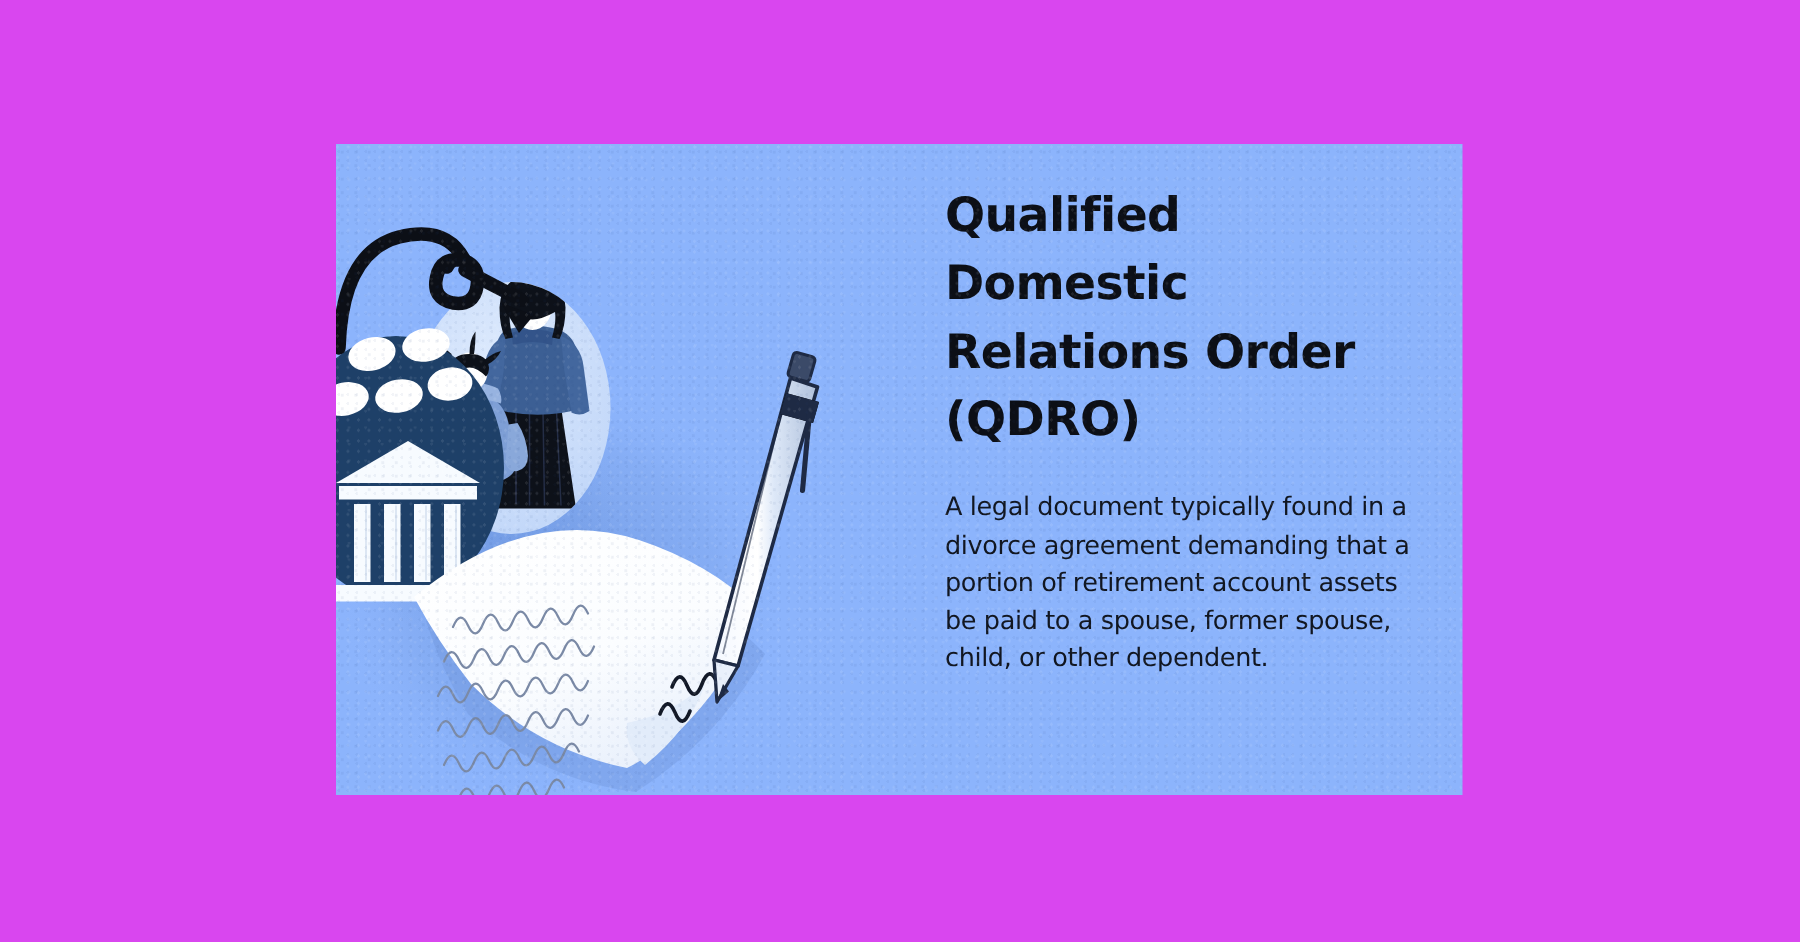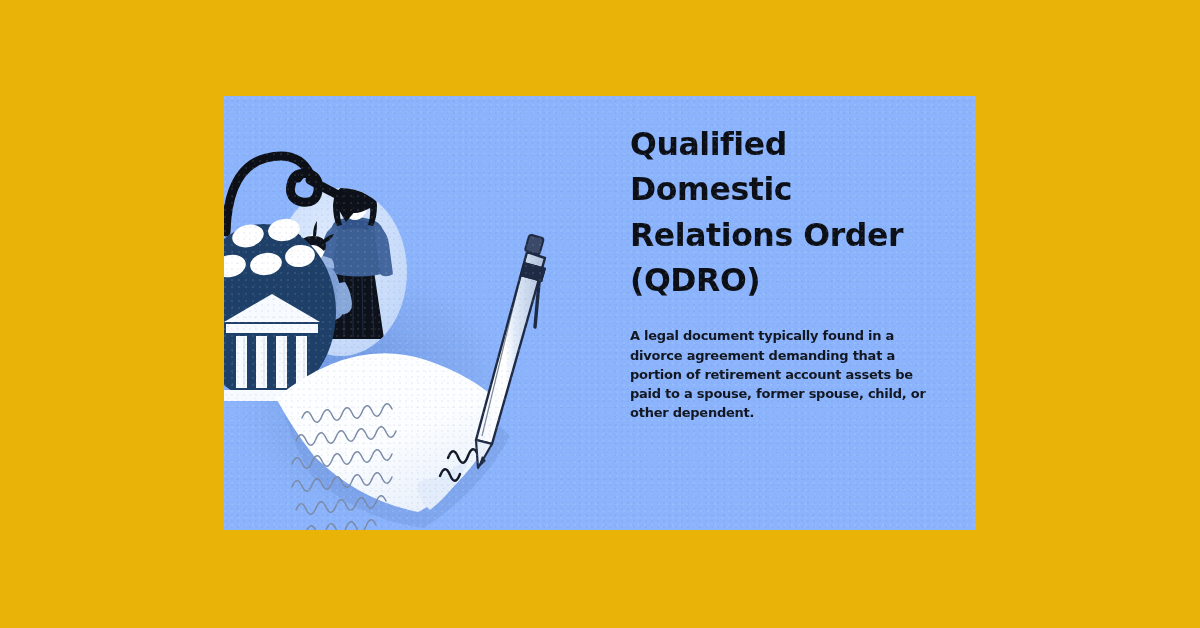--- a/index.html
+++ b/index.html
@@ -13,21 +13,21 @@
     height: 628px;
     overflow: hidden;
     font-family: "Liberation Sans", sans-serif;
     position: relative;
   }
 
   
   .page {
     position: absolute;
     inset: 0;
-    background: #eab308;
+    background: #d946ef;
   }
 
   
   .card {
     position: absolute;
     left: 224px;
     top: 96px;
     width: 751px;
     height: 434px;
     background: #8cb4fc;
@@ -94,23 +94,23 @@
     font-style: italic;
     font-weight: 500;
     letter-spacing: -0.1px;
     color: #14181f;
     white-space: nowrap;
   }
 
   .definition {
     margin: 23px 0 0 0;
     font-family: "DejaVu Sans", sans-serif;
-    font-size: 13px;
+    font-size: 17px;
     line-height: 1.48;
-    font-weight: 700;
+    font-weight: 400;
     letter-spacing: -0.25px;
     color: #111620;
     max-width: 352px;
   }
 </style>
 </head>
 <body>
 
 <div class="page">
 

